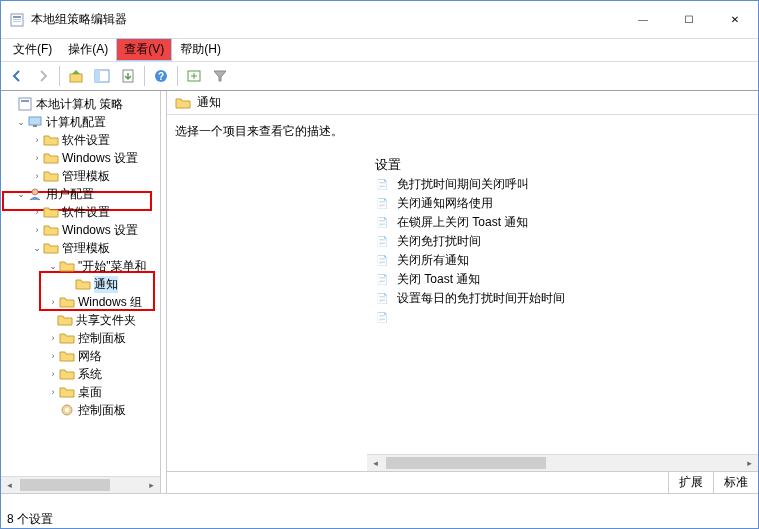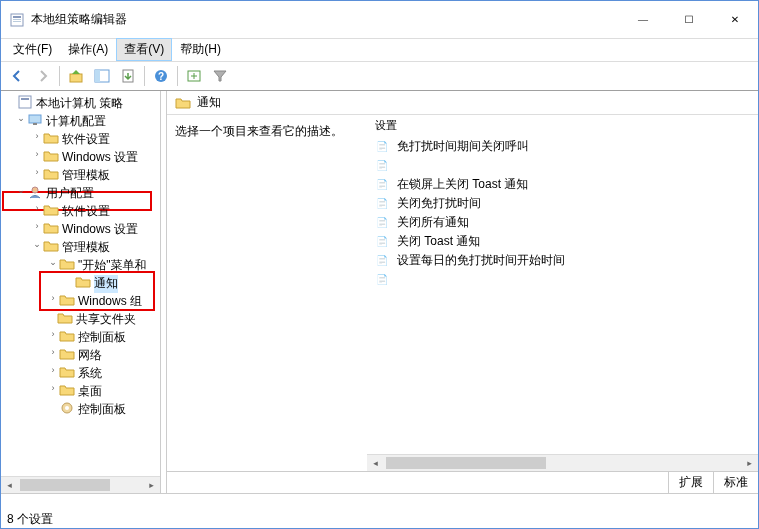--- a/index.html
+++ b/index.html
@@ -5,38 +5,38 @@
   * { box-sizing: border-box; }
   body { margin: 0; font-family: "Microsoft YaHei", "Segoe UI", sans-serif; font-size: 12px; color: #000; background: #fff; }
   .window { width: 759px; height: 529px; border: 1px solid #5a8fd8; display: flex; flex-direction: column; background: #fff; }
   .titlebar { height: 38px; display: flex; align-items: center; padding: 0 0 0 8px; border-bottom: 1px solid #ddd; }
   .titlebar .icon { width: 16px; height: 16px; margin-right: 6px; }
   .titlebar .title { flex: 1; font-size: 12px; }
   .titlebar .controls { display: flex; }
   .titlebar .controls div { width: 46px; height: 30px; display: flex; align-items: center; justify-content: center; font-family: "Segoe UI Symbol"; font-size: 10px; }
   .menubar { height: 22px; display: flex; align-items: flex-end; padding: 0 4px; }
   .menubar .item { padding: 3px 8px; display: flex; align-items: center; }
-  .menubar .item.active { background: #e5e5e5; border: 1px solid #99d1ff; padding: 2px 7px; }
+  .menubar .item.active { background: #ef4444; border: 1px solid #99d1ff; padding: 2px 7px; }
   .toolbar { height: 30px; display: flex; align-items: center; padding: 2px 4px; border-top: 1px solid #ddd; border-bottom: 1px solid #a0a0a0; gap: 2px; }
   .toolbar .btn { width: 24px; height: 24px; display: flex; align-items: center; justify-content: center; border: 1px solid transparent; }
   .toolbar .sep { width: 1px; height: 20px; background: #ccc; margin: 0 2px; }
   .main { flex: 1; display: flex; overflow: hidden; }
   .tree { width: 160px; border-right: 1px solid #ccc; overflow: auto; padding: 4px 0; position: relative; }
-  .tree-row { display: flex; height: 18px; white-space: nowrap; position: relative; }
+  .tree-row { display: flex; align-items: center; height: 18px; white-space: nowrap; position: relative; }
   .tree-row .twisty { width: 12px; display: inline-flex; justify-content: center; font-size: 9px; color: #666; }
   .tree-row .folder { width: 16px; height: 14px; margin-right: 3px; display: inline-flex; align-items: center; justify-content: center; }
   .tree-row .label { font-size: 12px; }
   .tree-row.selected .label { background: #cce8ff; }
   .hl-red { position: absolute; border: 2px solid #e60000; pointer-events: none; }
   .content { flex: 1; display: flex; flex-direction: column; border-left: 1px solid #ccc; }
   .content-header { height: 24px; display: flex; align-items: center; padding: 0 8px; border-bottom: 1px solid #ddd; background: #fff; gap: 6px; }
   .content-body { flex: 1; display: flex; overflow: hidden; }
   .desc-pane { width: 200px; padding: 8px; font-size: 12px; }
   .list-pane { flex: 1; display: flex; flex-direction: column; overflow: hidden; }
-  .list-header { height: 22px; padding: 3px 8px; font-size: 11px; border-bottom: 1px solid transparent; }
+  .list-header { height: 22px; padding: 3px 8px; font-size: 13px; border-bottom: 1px solid transparent; margin-top: 38px; }
   .list-items { flex: 1; overflow: auto; }
   .list-item { display: flex; align-items: center; height: 19px; padding: 0 8px; }
   .list-item .pico { width: 16px; text-align: center; font-size: 10px; color: #555; margin-right: 6px; }
   .hscroll { height: 17px; background: #f0f0f0; border-top: 1px solid #dcdcdc; display: flex; }
   .hscroll .arrow { width: 17px; display: flex; align-items: center; justify-content: center; font-size: 9px; color: #666; background: #f0f0f0; }
   .hscroll .track { flex: 1; background: #f0f0f0; position: relative; }
   .hscroll .thumb { position: absolute; top: 2px; bottom: 2px; background: #cdcdcd; }
   .tabs { height: 22px; display: flex; align-items: flex-start; padding-left: 6px; border-top: 1px solid #ccc; justify-content: flex-end; }
   .tab { padding: 2px 10px; border: 1px solid #ccc; border-top: none; font-size: 12px; background: #fff; margin-right: -1px; }
   .tab.active { background: #fff; border-bottom: 1px solid #fff; position: relative; }
@@ -327,20 +327,21 @@
         </div>
         <div class="list-pane">
           <div class="list-header">设置</div>
           <div class="list-items">
             <div class="list-item">
                 <span class="pico">📄</span>
                 <span>免打扰时间期间关闭呼叫</span>
               </div>
             <div class="list-item">
                 <span class="pico">📄</span>
+                <span>关闭通知网络使用</span>
               </div>
             <div class="list-item">
                 <span class="pico">📄</span>
                 <span>在锁屏上关闭 Toast 通知</span>
               </div>
             <div class="list-item">
                 <span class="pico">📄</span>
                 <span>关闭免打扰时间</span>
               </div>
             <div class="list-item">

